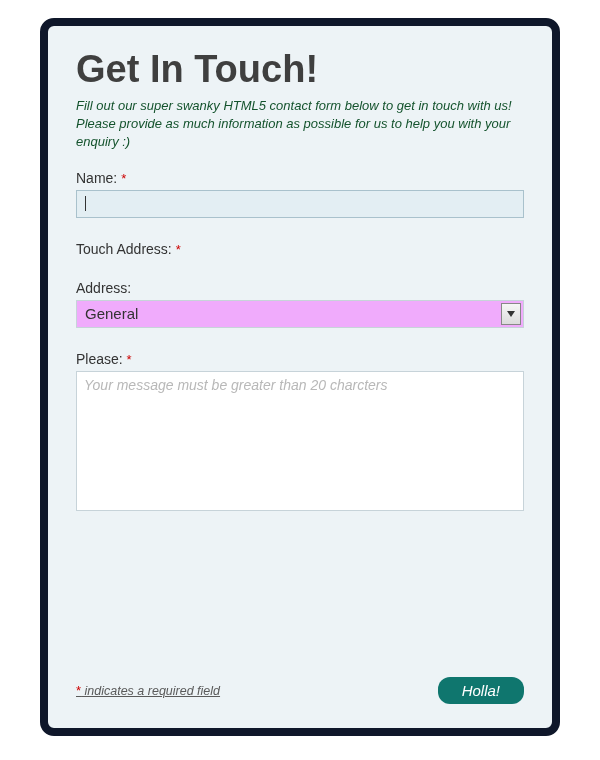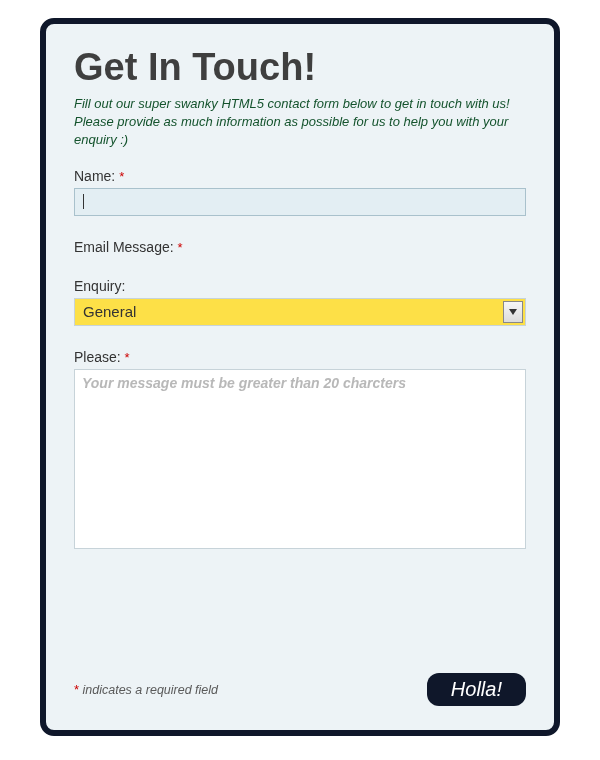--- a/index.html
+++ b/index.html
@@ -5,21 +5,21 @@
     * { box-sizing: border-box; margin: 0; padding: 0; }
     body {
       font-family: Arial, Helvetica, sans-serif;
       background: #ffffff;
       width: 600px;
       height: 760px;
       padding: 18px 40px;
     }
     .card {
       background: #edf3f6;
-      border: 6px solid #0f172a;
+      border: 8px solid #0f172a;
       border-radius: 14px;
       padding: 22px 28px 24px 28px;
       height: 718px;
       position: relative;
     }
     h1.title {
       font-size: 38px;
       color: #3f3f3f;
       font-weight: bold;
       margin-bottom: 6px;
@@ -58,21 +58,21 @@
       background: #e3eef3;
       border: 1px solid #a9c1cc;
     }
     input::placeholder, textarea::placeholder {
       color: #b8b8b8;
       font-style: italic;
     }
     .select-wrap {
       position: relative;
       width: 100%;
-      background: #fde047;
+      background: #f0abfc;
       border: 1px solid #c7d3d9;
       height: 28px;
     }
     .select-value {
       padding: 4px 8px;
       font-size: 15px;
       color: #333;
     }
     .select-btn {
       position: absolute;
@@ -81,46 +81,46 @@
       width: 20px;
       height: 22px;
       border: 1px solid #888;
       background: linear-gradient(#f6f6f6, #dcdcdc);
       display: flex;
       align-items: center;
       justify-content: center;
     }
     .select-btn svg { display: block; }
     textarea {
-      height: 180px;
+      height: 140px;
       resize: none;
-      font-weight: bold;
     }
     .footer-row {
       position: absolute;
       left: 28px;
       right: 28px;
       bottom: 24px;
       display: flex;
       align-items: center;
       justify-content: space-between;
     }
     .req-note {
       font-style: italic;
       font-size: 12.5px;
       color: #5a5a5a;
+      text-decoration: underline;
     }
     .req-note .req { font-style: normal; }
     .submit-btn {
-      background: #0f172a;
+      background: #0f766e;
       color: #ffffff;
       border: none;
       border-radius: 12px;
       padding: 5px 24px;
-      font-size: 20px;
+      font-size: 15px;
       font-style: italic;
       cursor: pointer;
     }
     .cursor-line {
       display:inline-block;
       width:1px;
       height:15px;
       background:#333;
       vertical-align:middle;
       margin-left:1px;
@@ -140,28 +140,28 @@
       <span class="req">*</span>
     </label>
     <div style="position:relative;">
       <input type="text" class="focused" value="" style="">
       <span class="cursor-line" style="position:absolute;left:8px;top:6px;"></span>
     </div>
   </div>
 
   <div class="field">
     <label class="field-label">
-      <span>Email Message:</span>
+      <span>Touch Address:</span>
       <span class="req">*</span>
     </label>
   </div>
 
 
   <div class="field">
-    <label class="field-label">Enquiry:</label>
+    <label class="field-label">Address:</label>
     <div class="select-wrap">
       <div class="select-value">General</div>
       <div class="select-btn">
         <svg width="8" height="6" viewBox="0 0 8 6">
             <polygon points="0,0 8,0 4,6" fill="#333"></polygon>
           </svg>
       </div>
     </div>
   </div>
 

